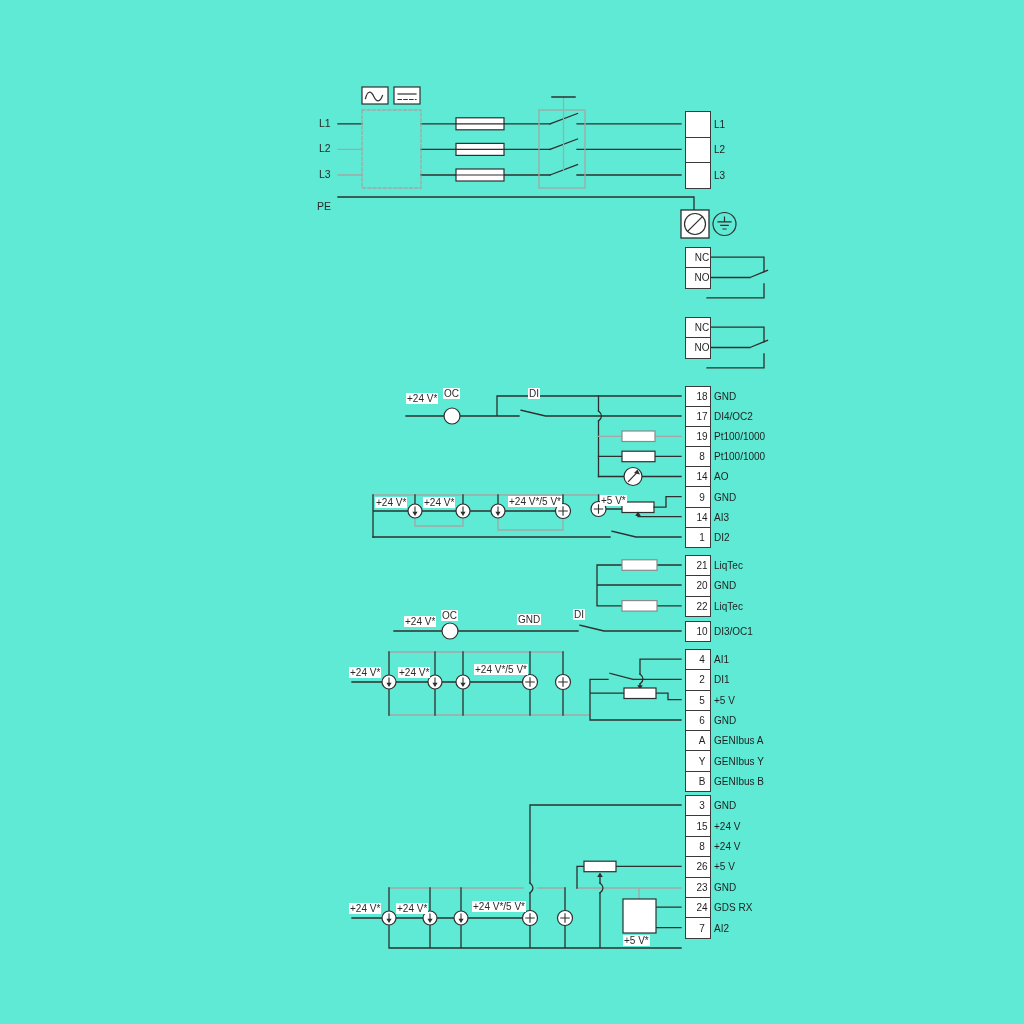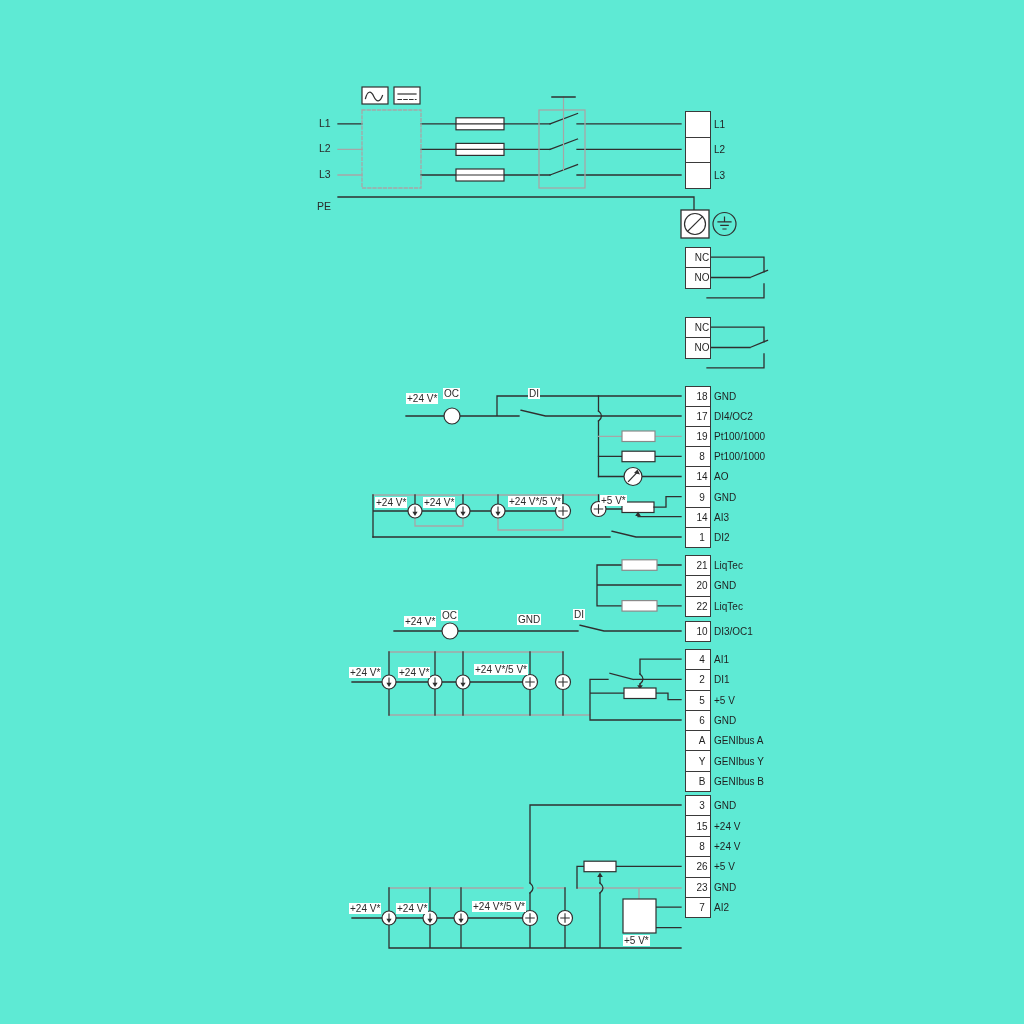--- a/index.html
+++ b/index.html
@@ -353,20 +353,24 @@
       </div>
       <div class="trow">
         <div class="tcell">26</div>
         <div class="tlabel">+5 V</div>
       </div>
       <div class="trow">
         <div class="tcell">23</div>
         <div class="tlabel">GND</div>
       </div>
       <div class="trow">
+        <div class="tcell">24</div>
+        <div class="tlabel">GDS RX</div>
+      </div>
+      <div class="trow">
         <div class="tcell">7</div>
         <div class="tlabel">AI2</div>
       </div>
     </div>
 
 <div class="ann" style="left:406px;top:393px">+24 V*</div>
 <div class="ann" style="left:443px;top:388px">OC</div>
 <div class="ann" style="left:528px;top:388px">DI</div>
 
 <div class="ann" style="left:375px;top:497px">+24 V*</div>

